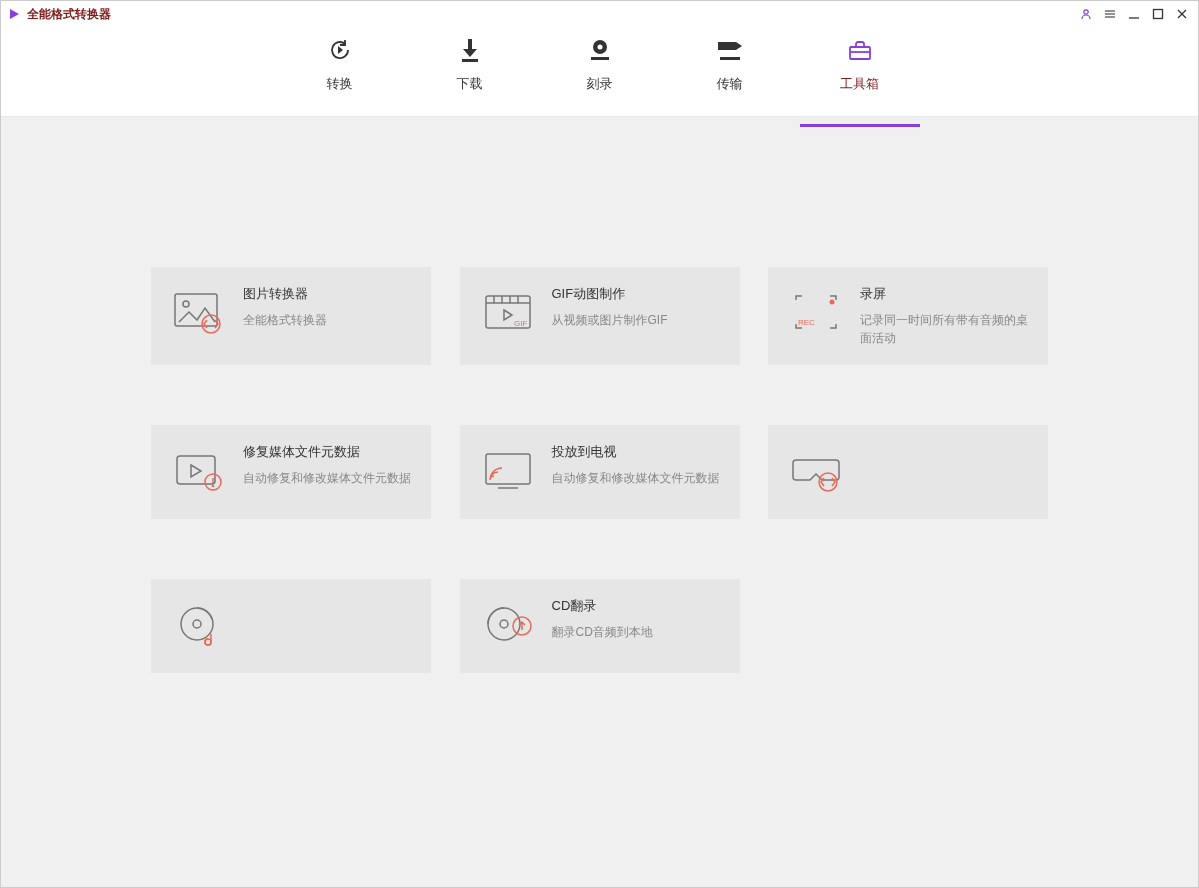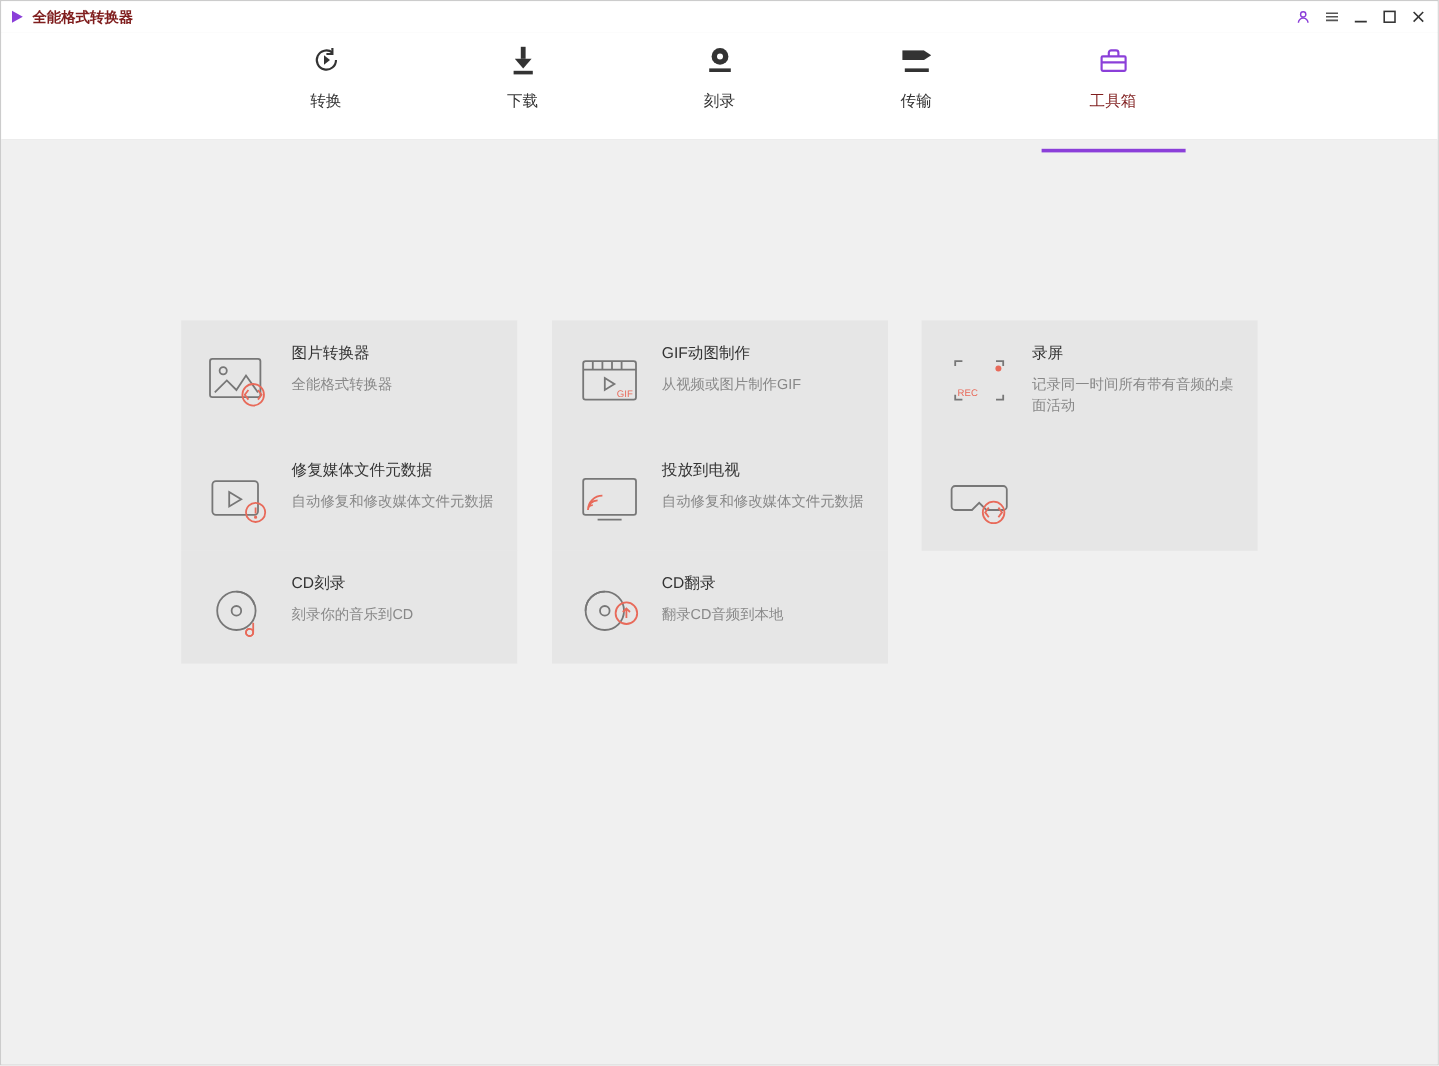--- a/index.html
+++ b/index.html
@@ -45,21 +45,21 @@
   .nav {
     background: #fff;
     height: 90px;
     display: flex;
     align-items: center;
     justify-content: center;
     border-bottom: 1px solid #e8e8e8;
   }
   .nav-inner {
     display: flex;
-    gap: 104px;
+    gap: 70px;
     font-family: Liberation Serif, serif;
   }
   .nav-item {
     display: flex;
     flex-direction: column;
     align-items: center;
     cursor: pointer;
     position: relative;
     width: 60px;
     color: #333;
@@ -87,35 +87,36 @@
   }
   .content {
     flex: 1;
     background: #f0f0f0;
     padding: 150px 150px 0 150px;
   }
   .grid {
     display: grid;
     grid-template-columns: repeat(3, 280px);
     justify-content: space-between;
+    row-gap: 60px;
   }
   .card {
     background: #e6e6e6;
     padding: 18px 16px;
     display: flex;
     align-items: flex-start;
     cursor: pointer;
     min-height: 94px;
   }
   .card .card-icon {
     width: 64px;
     height: 56px;
     flex-shrink: 0;
     display: flex;
-    align-items: flex-end;
+    align-items: center;
     justify-content: center;
     margin-right: 12px;
   }
   .card .texts { flex: 1; }
   .card .card-title {
     font-size: 13px;
     color: #333;
     margin-bottom: 8px;
     font-weight: 500;
   }
@@ -330,24 +331,20 @@
           <svg width="56" height="46" viewBox="0 0 56 46" fill="none" stroke="#777" stroke-width="1.5">
             <circle cx="26" cy="22" r="16"></circle>
               <circle cx="26" cy="22" r="4"></circle>
             <path d="M26 6a16 16 0 0 1 15 11"></path>
             <g stroke="#e86a5a">
                 <path d="M40 32v8a3 3 0 1 1-3-3"></path>
                 <circle cx="37" cy="40" r="3"></circle>
               </g>
           </svg>
         </div>
-        <div class="texts">
-          <div class="card-title">CD刻录</div>
-          <div class="card-desc">刻录你的音乐到CD</div>
-        </div>
       </div>
 
       <div class="card">
         <div class="card-icon">
           <svg width="56" height="46" viewBox="0 0 56 46" fill="none" stroke="#777" stroke-width="1.5">
             <circle cx="24" cy="22" r="16"></circle>
               <circle cx="24" cy="22" r="4"></circle>
             <path d="M8 22a16 16 0 0 1 16-16"></path>
             <g stroke="#e86a5a">
                 <circle cx="42" cy="24" r="9"></circle>

